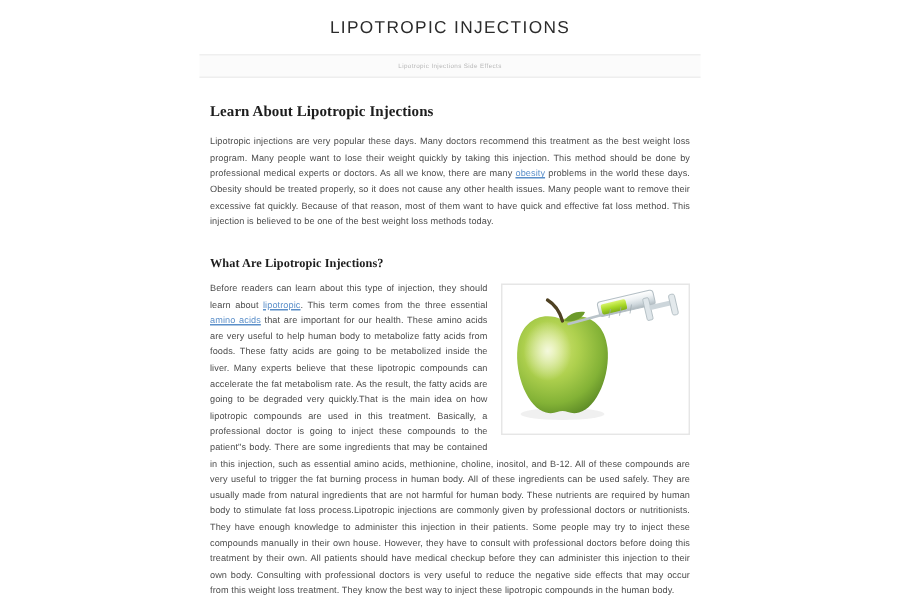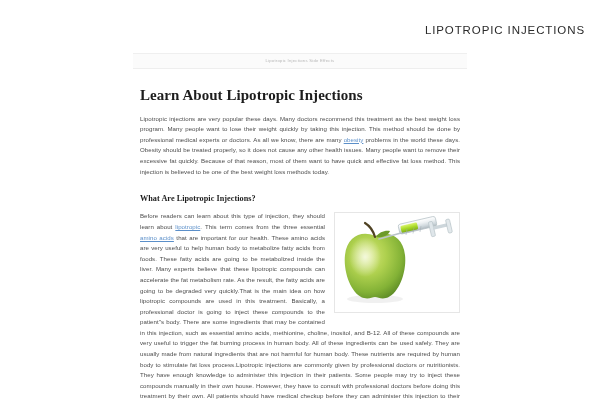--- a/index.html
+++ b/index.html
@@ -26,23 +26,22 @@
   .site-header {
     padding-top: 9px;
     text-align: center;
   }
   .site-title {
     font-family: "Liberation Sans", sans-serif;
     font-size: 11.5px;
     letter-spacing: 0.9px;
     color: #2b2b2b;
     font-weight: 400;
-    margin: 15px;
+    margin: 4px;
     line-height: 1.2;
-    text-align: right;
   }
 
   
   .nav-bar {
     margin: 9px auto 0 auto;
     width: 334px;
     height: 14px;
     background: #fbfbfb;
     border-top: 1px solid #efefef;
     border-bottom: 1px solid #eeeeee;
@@ -62,21 +61,21 @@
   
   .content {
     width: 320px;
     margin: 0 auto;
     padding-top: 17px;
     padding-bottom: 6px;
   }
   h2.section-heading {
     font-family: "Liberation Serif", serif;
     font-weight: bold;
-    font-size: 15px;
+    font-size: 10px;
     color: #1d1d1d;
     margin: 0 0 9px 0;
     line-height: 1.25;
     letter-spacing: 0.05px;
   }
   h2.section-heading.sub {
     font-size: 8.2px;
     margin-top: 17px;
     margin-bottom: 7px;
   }

